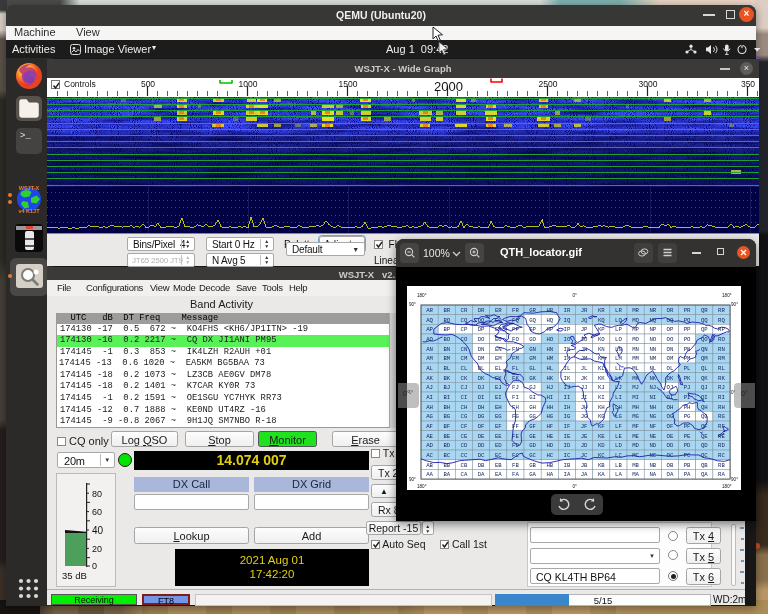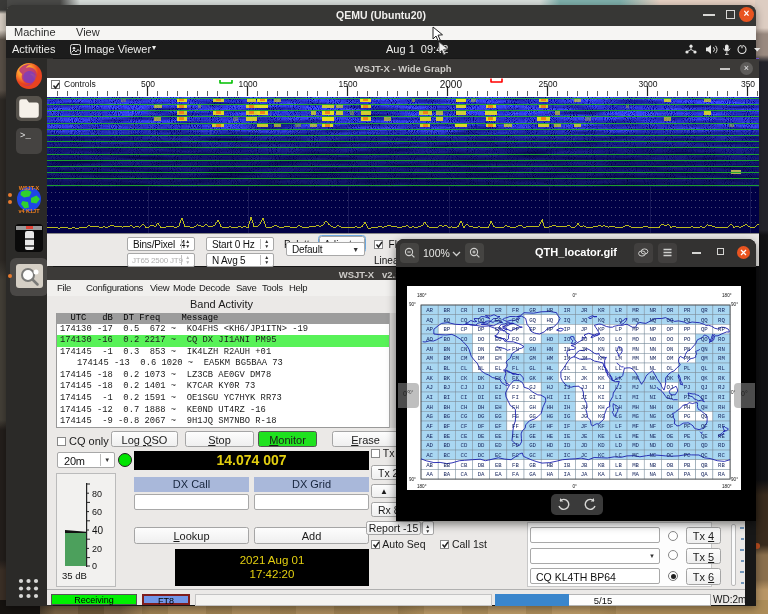--- a/index.html
+++ b/index.html
@@ -124,21 +124,21 @@
  <svg width="712" height="18.5" viewBox="0 0 712 18.5">
       <path d="M100.5 8V18 M200.5 8V18 M300.5 8V18 M400.5 8V18 M500.5 8V18 M600.5 8V18 M700.5 8V18" stroke="#222" stroke-width="1.2" fill="none"></path>
       <path d="M10.5 13V18 M20.5 13V18 M30.5 13V18 M40.5 13V18 M50.5 13V18 M60.5 13V18 M70.5 13V18 M80.5 13V18 M90.5 13V18 M110.5 13V18 M120.5 13V18 M130.5 13V18 M140.5 13V18 M150.5 13V18 M160.5 13V18 M170.5 13V18 M180.5 13V18 M190.5 13V18 M210.5 13V18 M220.5 13V18 M230.5 13V18 M240.5 13V18 M250.5 13V18 M260.5 13V18 M270.5 13V18 M280.5 13V18 M290.5 13V18 M310.5 13V18 M320.5 13V18 M330.5 13V18 M340.5 13V18 M350.5 13V18 M360.5 13V18 M370.5 13V18 M380.5 13V18 M390.5 13V18 M410.5 13V18 M420.5 13V18 M430.5 13V18 M440.5 13V18 M450.5 13V18 M460.5 13V18 M470.5 13V18 M480.5 13V18 M490.5 13V18 M510.5 13V18 M520.5 13V18 M530.5 13V18 M540.5 13V18 M550.5 13V18 M560.5 13V18 M570.5 13V18 M580.5 13V18 M590.5 13V18 M610.5 13V18 M620.5 13V18 M630.5 13V18 M640.5 13V18 M650.5 13V18 M660.5 13V18 M670.5 13V18 M680.5 13V18 M690.5 13V18 M710.5 13V18" stroke="#333" stroke-width="0.8" fill="none"></path>
  <path d="M173 5h12M173 2v3.5M185 2v3.5" stroke="#00c000" stroke-width="1.6" fill="none"></path>
  <path d="M444 4h11M444 0.5v4M455 0.5v4" stroke="#ff0000" stroke-width="1.6" fill="none"></path>
  </svg>
 </div>
 <div class="ab" style="left:134px;top:79px;width:28px;text-align:center;font-size:8.5px;color:#111">500</div>
 <div class="ab" style="left:234px;top:79px;width:28px;text-align:center;font-size:8.5px;color:#111">1000</div>
 <div class="ab" style="left:334px;top:79px;width:28px;text-align:center;font-size:8.5px;color:#111">1500</div>
-<div class="ab" style="left:434px;top:79px;width:28px;text-align:right;font-size:10px;color:#111">2000</div>
+<div class="ab" style="left:434px;top:79px;width:28px;text-align:right;font-size:13px;color:#111">2000</div>
 <div class="ab" style="left:534px;top:79px;width:28px;text-align:center;font-size:8.5px;color:#111">2500</div>
 <div class="ab" style="left:634px;top:79px;width:28px;text-align:center;font-size:8.5px;color:#111">3000</div>
 <div class="ab" style="left:734px;top:79px;width:28px;text-align:center;font-size:8.5px;color:#111">350</div>
 <div class="ab" style="left:47px;top:96.5px;width:712px;height:136px"><svg width="712" height="136" viewBox="0 0 712 136" shape-rendering="crispEdges">
       <defs>
         <filter id="nz" x="0" y="0" width="100%" height="100%">
           <feTurbulence type="fractalNoise" baseFrequency="0.95 1.0" numOctaves="2" seed="11" stitchTiles="stitch"></feTurbulence>
           <feColorMatrix type="matrix" values="0.22 0 0 0 -0.07  0.34 0.1 0 0 -0.16  2.1 2.1 0 0 -1.1  0 0 0 0 1"></feColorMatrix>
         </filter>
         <filter id="patch" x="0" y="0" width="100%" height="100%">
@@ -313,21 +313,21 @@
  <span class="ab" style="left:242px">Help</span>
 </div>
 <div class="ab" style="left:47px;top:296px;width:698px;height:293px;background:#ebe9e7"></div>
 <div class="ab" style="left:47px;top:298px;width:349px;height:14px;text-align:center;font-size:11px;color:#1a1a1a">Band Activity</div>
 <div class="ab" style="left:56px;top:312.5px;width:340px;height:115.5px;border:1px solid #999;background:#fff"></div>
 <div class="ab mono" style="left:57px;top:313px;width:332px;height:10.5px;background:#9c9c9c;font-size:8.8px;color:#000;white-space:pre;padding-left:3px">  UTC   dB  DT Freq    Message</div>
 <div class="ab mono" style="left:57px;top:323.5px;width:332px;font-size:8.8px;color:#1a1a1a">
     <div style="height:11.6px;white-space:pre;padding-left:3px">174130 -17  0.5  672 ~  KO4FHS &lt;KH6/JP1ITN&gt; -19</div>
     <div style="height:11.6px;background:#58f258;white-space:pre;padding-left:3px">174130 -16  0.2 2217 ~  CQ DX JI1ANI PM95</div>
     <div style="height:11.6px;white-space:pre;padding-left:3px">174145  -1  0.3  853 ~  IK4LZH R2AUH +01</div>
-    <div style="height:11.6px;white-space:pre;padding-left:20px">174145 -13  0.6 1020 ~  EA5KM BG5BAA 73</div>
+    <div style="height:11.6px;white-space:pre;padding-left:2px">174145 -13  0.6 1020 ~  EA5KM BG5BAA 73</div>
     <div style="height:11.6px;white-space:pre;padding-left:3px">174145 -18  0.2 1073 ~  LZ3CB AE0GV DM78</div>
     <div style="height:11.6px;white-space:pre;padding-left:3px">174145 -18  0.2 1401 ~  K7CAR KY0R 73</div>
     <div style="height:11.6px;white-space:pre;padding-left:3px">174145  -1  0.2 1591 ~  OE1SGU YC7HYK RR73</div>
     <div style="height:11.6px;white-space:pre;padding-left:3px">174145 -12  0.7 1888 ~  KE0ND UT4RZ -16</div>
     <div style="height:11.6px;white-space:pre;padding-left:3px">174145  -9 -0.8 2067 ~  9H1JQ SM7NBO R-18</div>
   </div>
 <div class="ab" style="left:389px;top:313px;width:6.5px;height:114.5px;background:#d8d6d4;border-left:1px solid #aaa"></div>
 <div class="ab" style="left:57px;top:435px;font-size:11px;color:#1a1a1a"><span class="chk"></span> CQ only</div>
 <div class="ab btn" style="left:111px;top:430.5px;width:67px;height:16.5px;line-height:16px">Log <span style="text-decoration:underline">Q</span>SO</div>
 <div class="ab btn" style="left:185px;top:430.5px;width:69px;height:16.5px;line-height:16px"><span style="text-decoration:underline">S</span>top</div>
@@ -415,21 +415,21 @@
 <div class="ab" style="left:423px;top:247px;font-size:10.5px;color:#e6e6e4">100%</div>
 <svg class="ab" style="left:452px;top:251px" width="9" height="6" viewBox="0 0 9 6">
     <path d="M1 1l3.5 3.5L8 1" stroke="#cfcfcd" stroke-width="1.3" fill="none"></path>
   </svg>
 <div class="ab" style="left:465px;top:243px;width:19px;height:20px;background:#454442;border-radius:4px"></div>
 <svg class="ab" style="left:469px;top:247px" width="12" height="12" viewBox="0 0 12 12">
     <circle cx="5" cy="5" r="3.6" fill="none" stroke="#d0d0ce" stroke-width="1.1"></circle>
     <path d="M7.8 7.8l2.6 2.6" stroke="#d0d0ce" stroke-width="1.2"></path>
     <path d="M3.4 5h3.2M5 3.4v3.2" stroke="#d0d0ce" stroke-width="1.1"></path>
   </svg>
-<div class="ab" style="left:500px;top:246px;width:152px;text-align:center;font-size:11px;font-weight:bold;color:#fff">QTH_locator.gif</div>
+<div class="ab" style="left:500px;top:246px;width:152px;text-align:left;font-size:11px;font-weight:bold;color:#fff">QTH_locator.gif</div>
 <div class="ab" style="left:634px;top:243px;width:19px;height:20px;background:#413f3e;border-radius:4px"></div>
 <svg class="ab" style="left:638px;top:247px" width="11" height="11" viewBox="0 0 11 11">
     <ellipse cx="6.5" cy="4.5" rx="3.4" ry="2.6" fill="none" stroke="#cfcfcd" stroke-width="1"></ellipse>
     <ellipse cx="4" cy="6.5" rx="3.4" ry="2.6" fill="none" stroke="#cfcfcd" stroke-width="1"></ellipse>
   </svg>
 <div class="ab" style="left:658px;top:243px;width:19px;height:20px;background:#413f3e;border-radius:4px"></div>
 <svg class="ab" style="left:662px;top:247px" width="11" height="11" viewBox="0 0 11 11">
     <path d="M1.5 2.5h8M1.5 5.5h8M1.5 8.5h8" stroke="#cfcfcd" stroke-width="1.3"></path>
   </svg>
 <div class="ab" style="left:692px;top:252px;width:9px;height:1.5px;background:#d5d5d3"></div>

